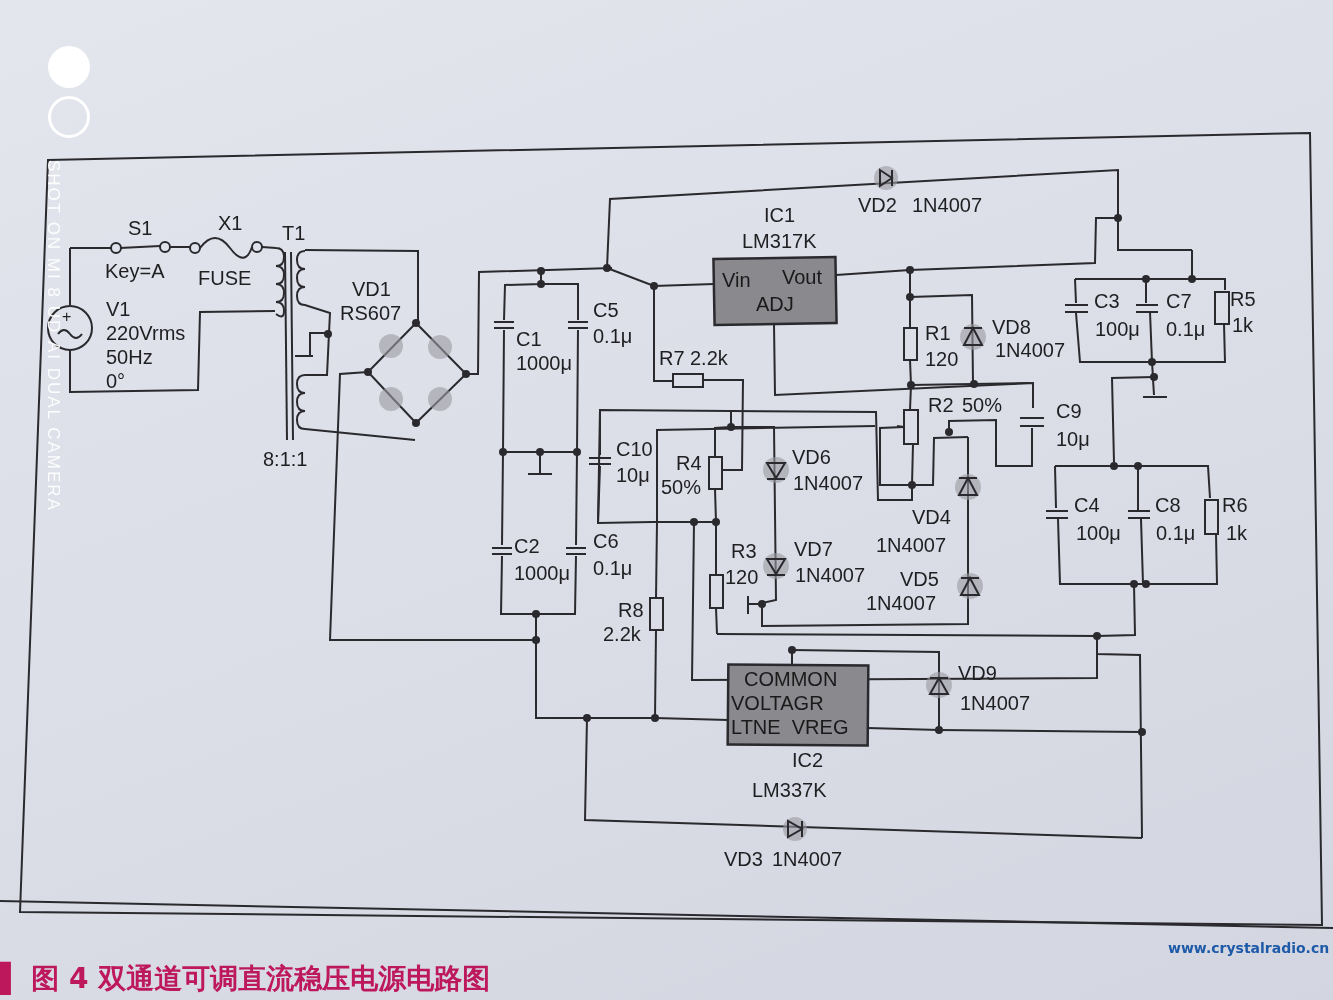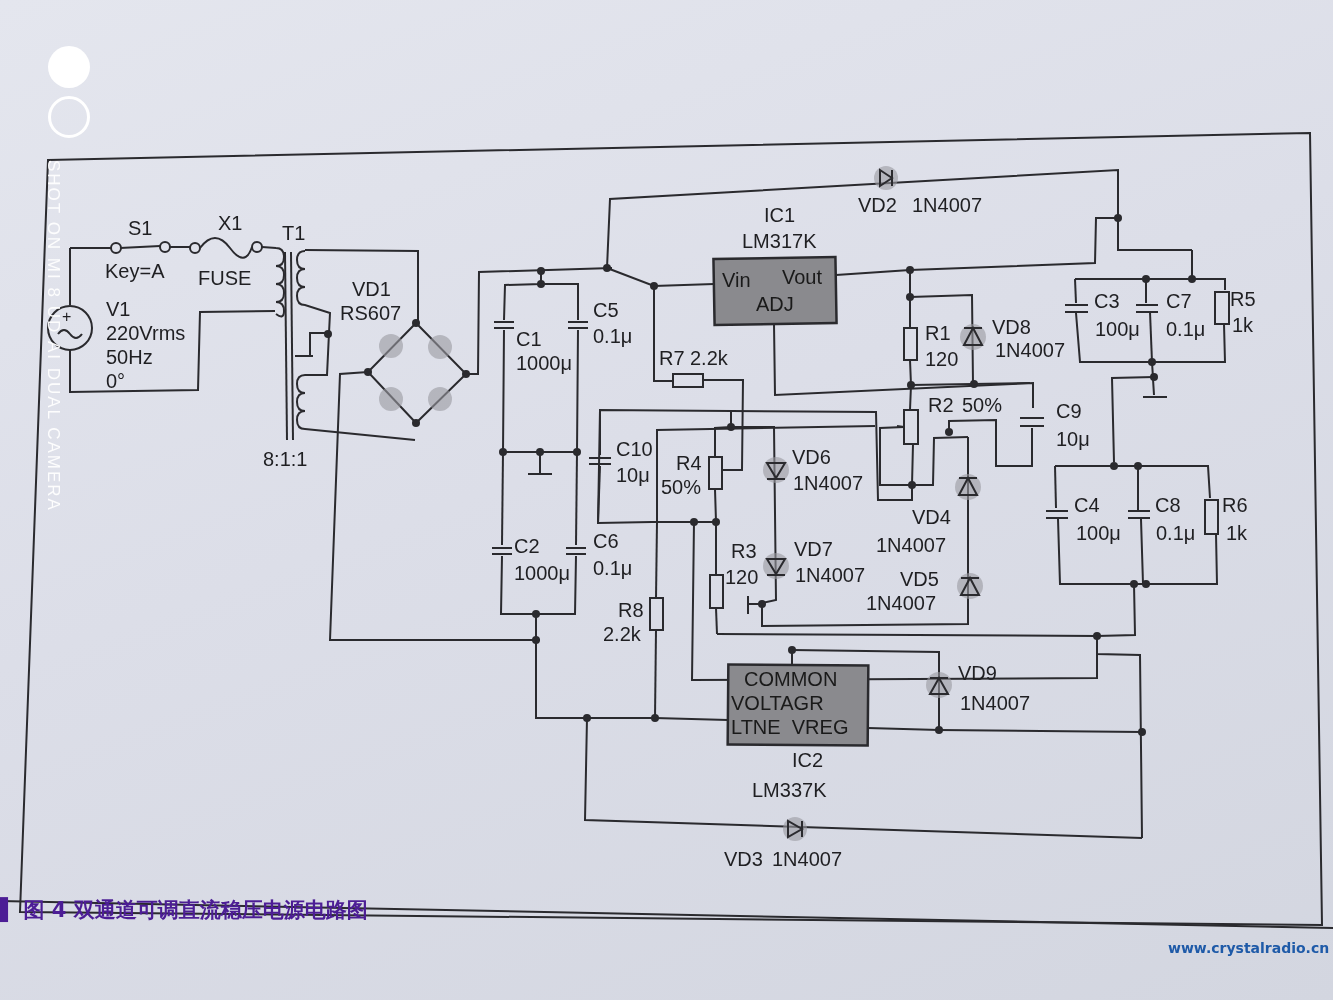--- a/index.html
+++ b/index.html
@@ -5,21 +5,21 @@
   html,body{margin:0;padding:0;}
   body{width:1333px;height:1000px;overflow:hidden;background:#d9dbe4;font-family:"Liberation Sans",sans-serif;position:relative;}
   .paper{position:absolute;left:0;top:0;width:1333px;height:1000px;background:linear-gradient(160deg,#e4e6ee 0%,#dcdee8 45%,#d3d6e0 100%);}
   svg{position:absolute;left:0;top:0;}
   .w{stroke:#2a2a2e;stroke-width:2;fill:none;}
   .dot{fill:#2a2a2e;}
   .lbl{font-family:"Liberation Sans",sans-serif;font-size:20px;fill:#1f1f22;}
   .ic{fill:#8a8a8e;stroke:#2a2a2e;stroke-width:2.5;}
   .ictext{font-family:"Liberation Sans",sans-serif;font-size:20px;fill:#1a1a1a;}
   .dshade{fill:#9a9aa0;opacity:.6;}
-  .caption{position:absolute;left:0;top:896px;font-family:"DejaVu Sans",sans-serif;font-weight:bold;font-size:21px;color:#4c1d95;}
+  .caption{position:absolute;left:0;top:960px;font-family:"DejaVu Sans",sans-serif;font-weight:bold;font-size:28px;color:#be185d;}
   .wm-dot{position:absolute;left:48px;width:42px;height:42px;border-radius:50%;}
   .wm-text{position:absolute;left:42px;top:160px;writing-mode:vertical-rl;color:#fff;font-size:17px;letter-spacing:2px;line-height:22px;opacity:.95;}
   .brand{position:absolute;left:1168px;top:938px;color:#1e5aa8;font-weight:bold;font-family:"DejaVu Sans",sans-serif;}
   .brand .cn{font-size:30px;letter-spacing:2px;}
   .brand .url{font-size:14px;margin-top:2px;}
 </style>
 </head>
 <body>
 
 <div class="paper"></div>

